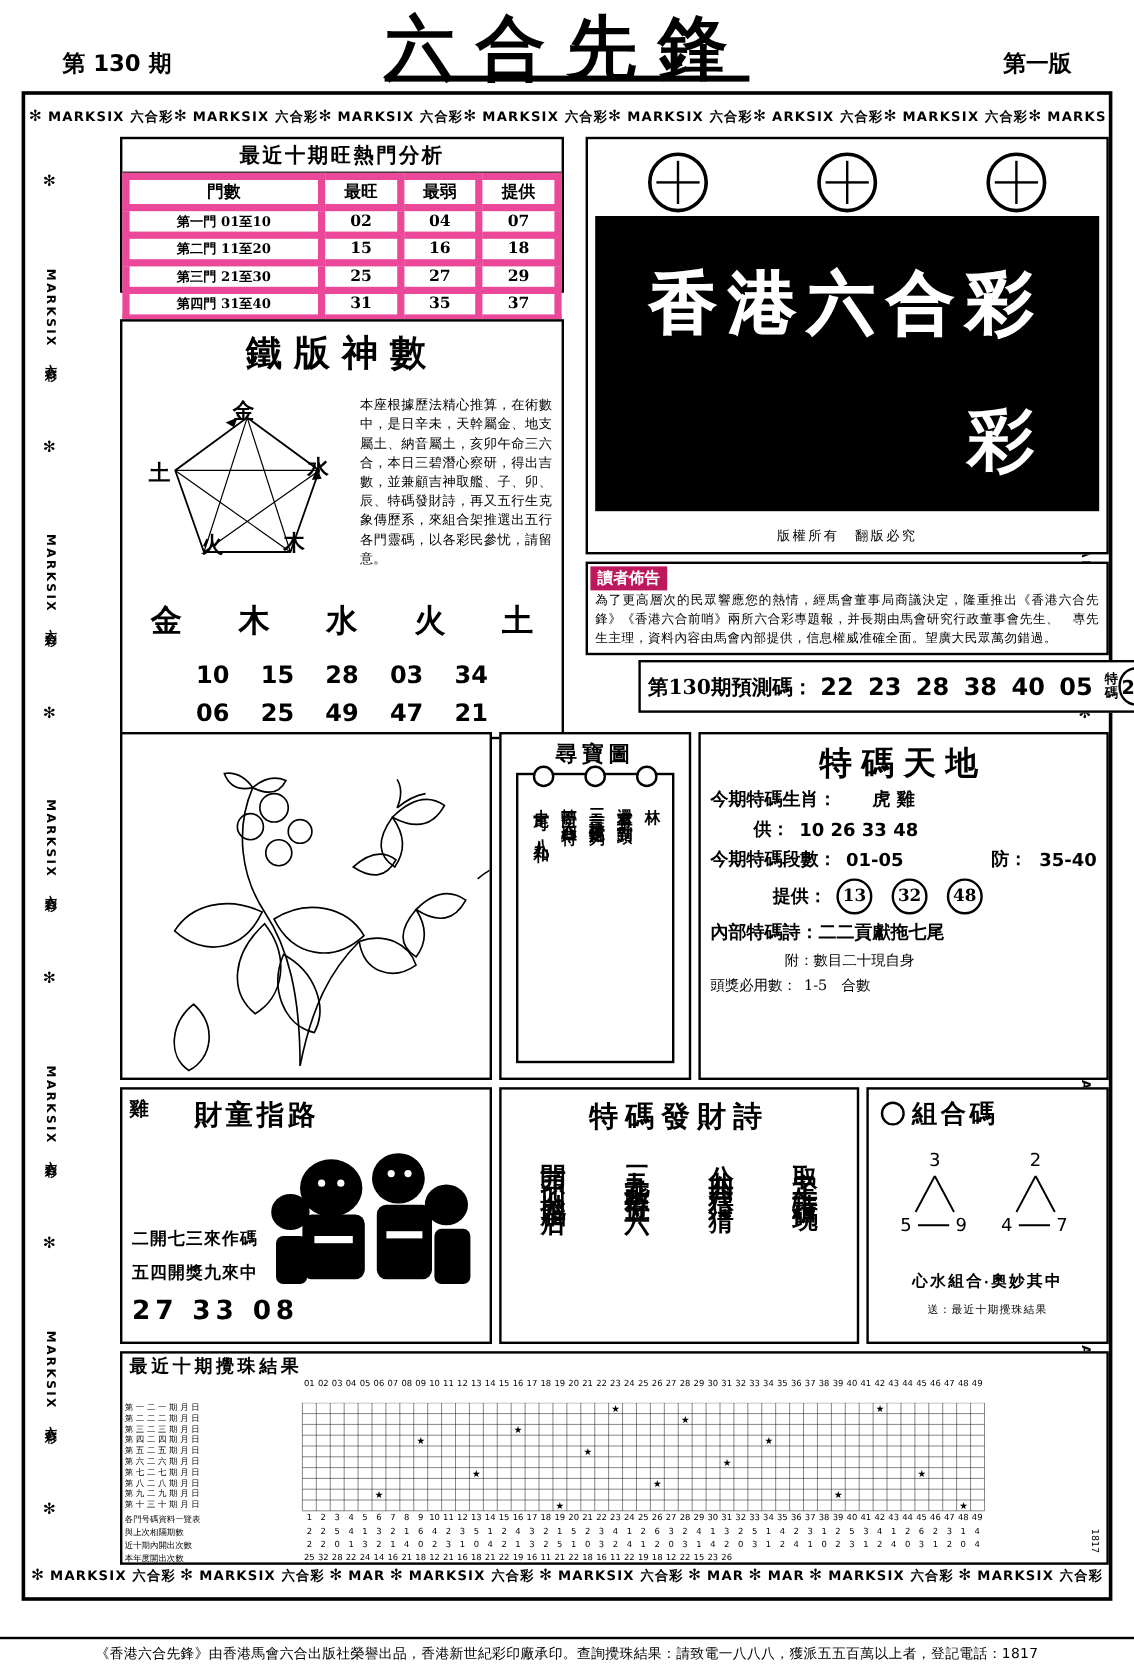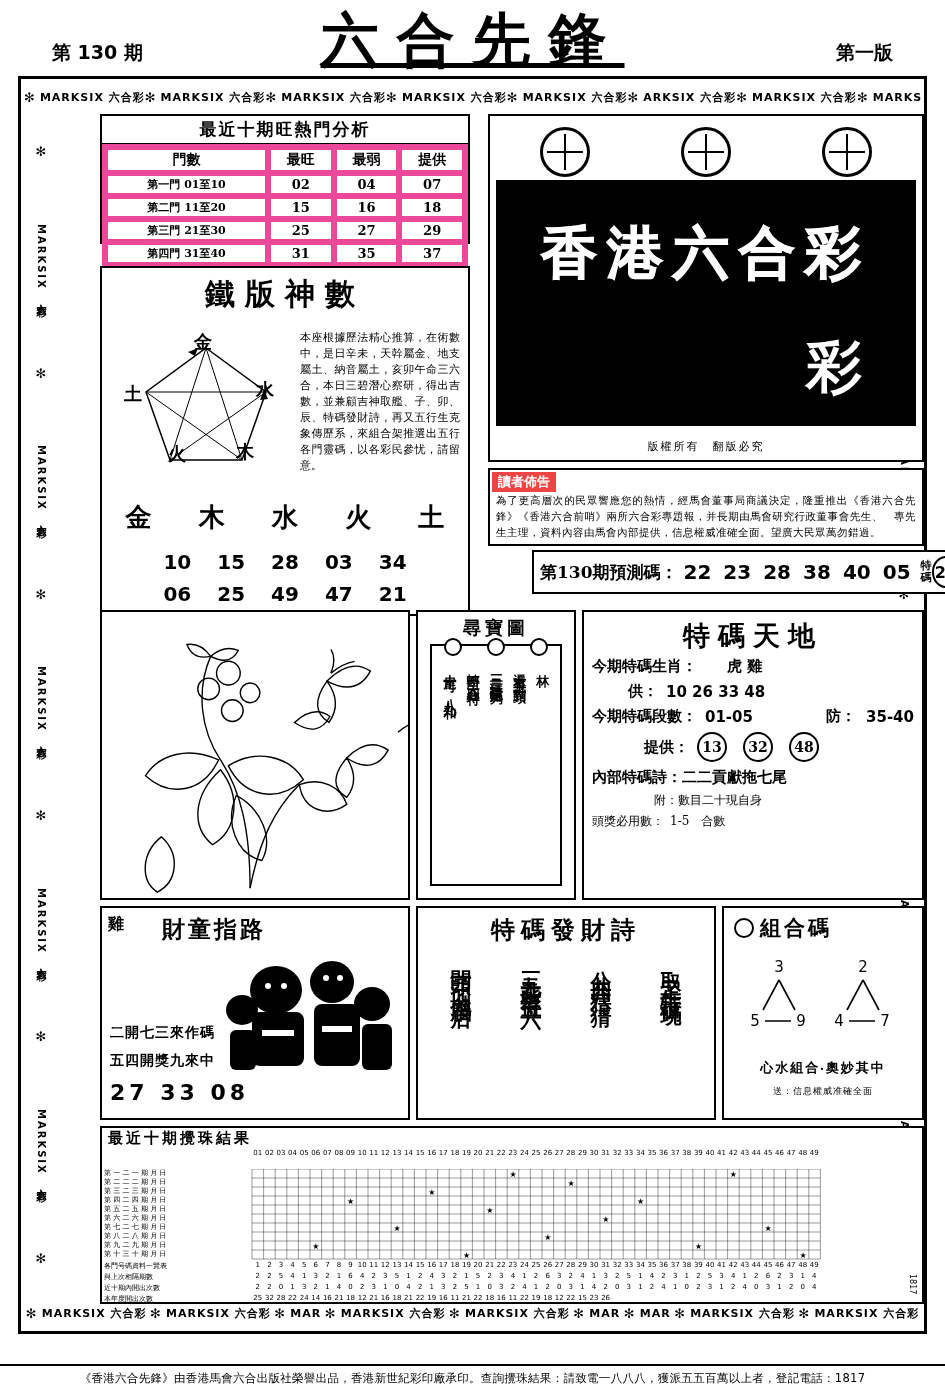--- a/index.html
+++ b/index.html
@@ -63,21 +63,21 @@
   .whuo{left:52px;top:112px;}
   .wtu{left:8px;top:52px;}
   .wheel svg{position:absolute;inset:0;}
   .iron-text{position:absolute;right:8px;top:62px;width:160px;font-size:11px;line-height:1.45;text-align:justify;font-family:"DejaVu Serif",serif;}
   .iron-five{position:absolute;left:0;right:0;top:232px;display:flex;justify-content:space-around;font-size:26px;font-weight:bold;font-family:"DejaVu Serif",serif;}
   .iron-nums{position:absolute;left:0;right:0;top:278px;font-family:"DejaVu Sans",sans-serif;}
   .iron-nums .row{display:flex;justify-content:center;gap:26px;font-size:20px;font-weight:bold;padding:4px 0;}
 
   
   .notice{left:430px;top:354px;width:436px;height:78px;}
-  .notice-tag{display:inline-block;background:#ef4444;color:#fff;font-size:13px;font-weight:bold;padding:1px 6px;margin:2px 0 0 2px;}
+  .notice-tag{display:inline-block;background:#be185d;color:#fff;font-size:13px;font-weight:bold;padding:1px 6px;margin:2px 0 0 2px;}
   .notice-body{font-size:10.5px;line-height:1.5;padding:1px 6px;text-align:justify;letter-spacing:0.5px;}
 
   
   .predict{left:430px;top:436px;width:436px;height:44px;display:flex;align-items:center;padding:0 6px;margin-left:44px;}
   .predict .lead{font-size:17px;font-weight:bold;white-space:nowrap;font-family:"DejaVu Serif",serif;}
   .predict .n{font-size:20px;font-weight:bold;margin:0 6px;font-family:"DejaVu Sans",sans-serif;}
   .predict .sp{font-size:11px;font-weight:bold;line-height:1.05;margin-left:4px;text-align:center;}
   .circlenum{display:inline-flex;align-items:center;justify-content:center;width:28px;height:28px;border:2px solid #000;border-radius:50%;font-size:16px;font-weight:bold;}
 
   
@@ -466,21 +466,21 @@
             <text x="46" y="20" font-size="15" font-family="DejaVu Sans" text-anchor="middle" id="cTL">3</text>
             <text x="130" y="20" font-size="15" font-family="DejaVu Sans" text-anchor="middle" id="cTR">2</text>
             <path d="M46 28 L30 58 M46 28 L62 58 M130 28 L114 58 M130 28 L146 58" stroke="#000" stroke-width="1.6" fill="none"></path>
             <text x="22" y="74" font-size="15" font-family="DejaVu Sans" text-anchor="middle" id="cBL1">5</text>
             <text x="68" y="74" font-size="15" font-family="DejaVu Sans" text-anchor="middle" id="cBL2">9</text>
             <text x="106" y="74" font-size="15" font-family="DejaVu Sans" text-anchor="middle" id="cBR1">4</text>
             <text x="152" y="74" font-size="15" font-family="DejaVu Sans" text-anchor="middle" id="cBR2">7</text>
             <path d="M32 69 L58 69 M116 69 L142 69" stroke="#000" stroke-width="1.6"></path>
           </svg>
           <div class="c-foot">心水組合‧奧妙其中</div>
-          <div class="c-note">送：信息權威准確全面</div>
+          <div class="c-note">送：最近十期攪珠結果</div>
         </div>
 
         <div class="box results">
           <div class="res-title">最近十期攪珠結果</div>
           <div class="res-head" id="resHead">
               <span>01</span>
               <span>02</span>
               <span>03</span>
               <span>04</span>
               <span>05</span>

